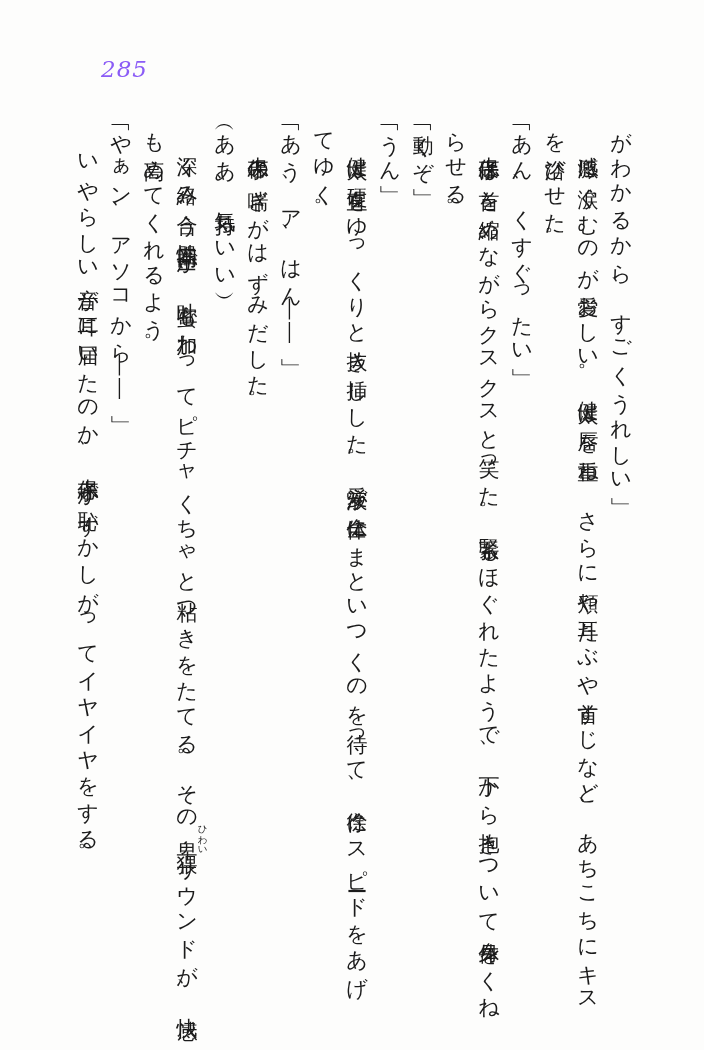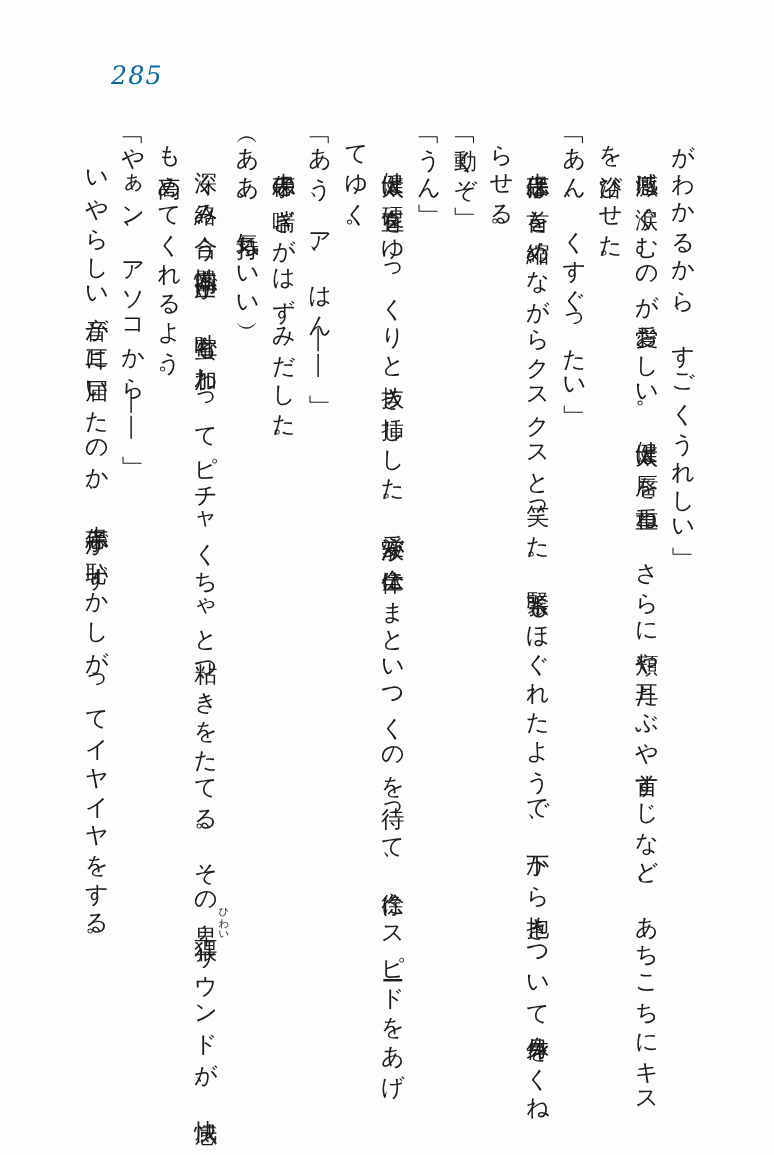--- a/index.html
+++ b/index.html
@@ -13,21 +13,21 @@
     background: #fdfdfc;
     overflow: hidden;
     font-family: "DejaVu Serif", "Liberation Serif", serif;
   }
   .page-number {
     position: absolute;
     left: 101px;
     top: 56px;
     font-size: 23px;
     font-style: italic;
-    color: #0369a1;
+    color: #8b5cf6;
     letter-spacing: 1px;
     font-family: "DejaVu Serif", "Liberation Serif", serif;
   }
   .text-block {
     position: absolute;
     top: 117px;
     left: 76px;
     width: 561px;
     height: 894px;
     writing-mode: vertical-rl;

